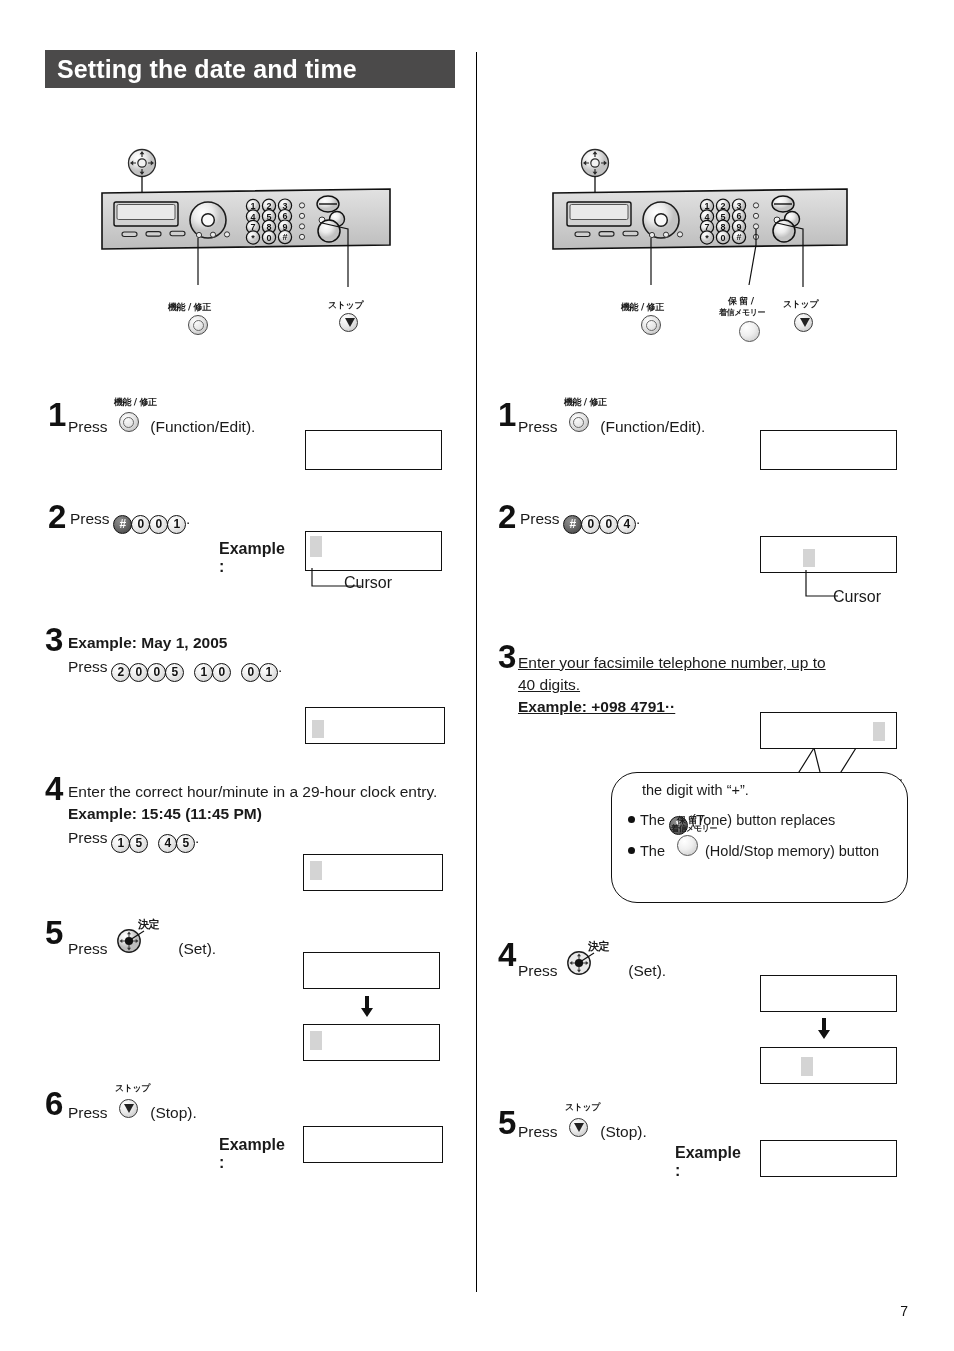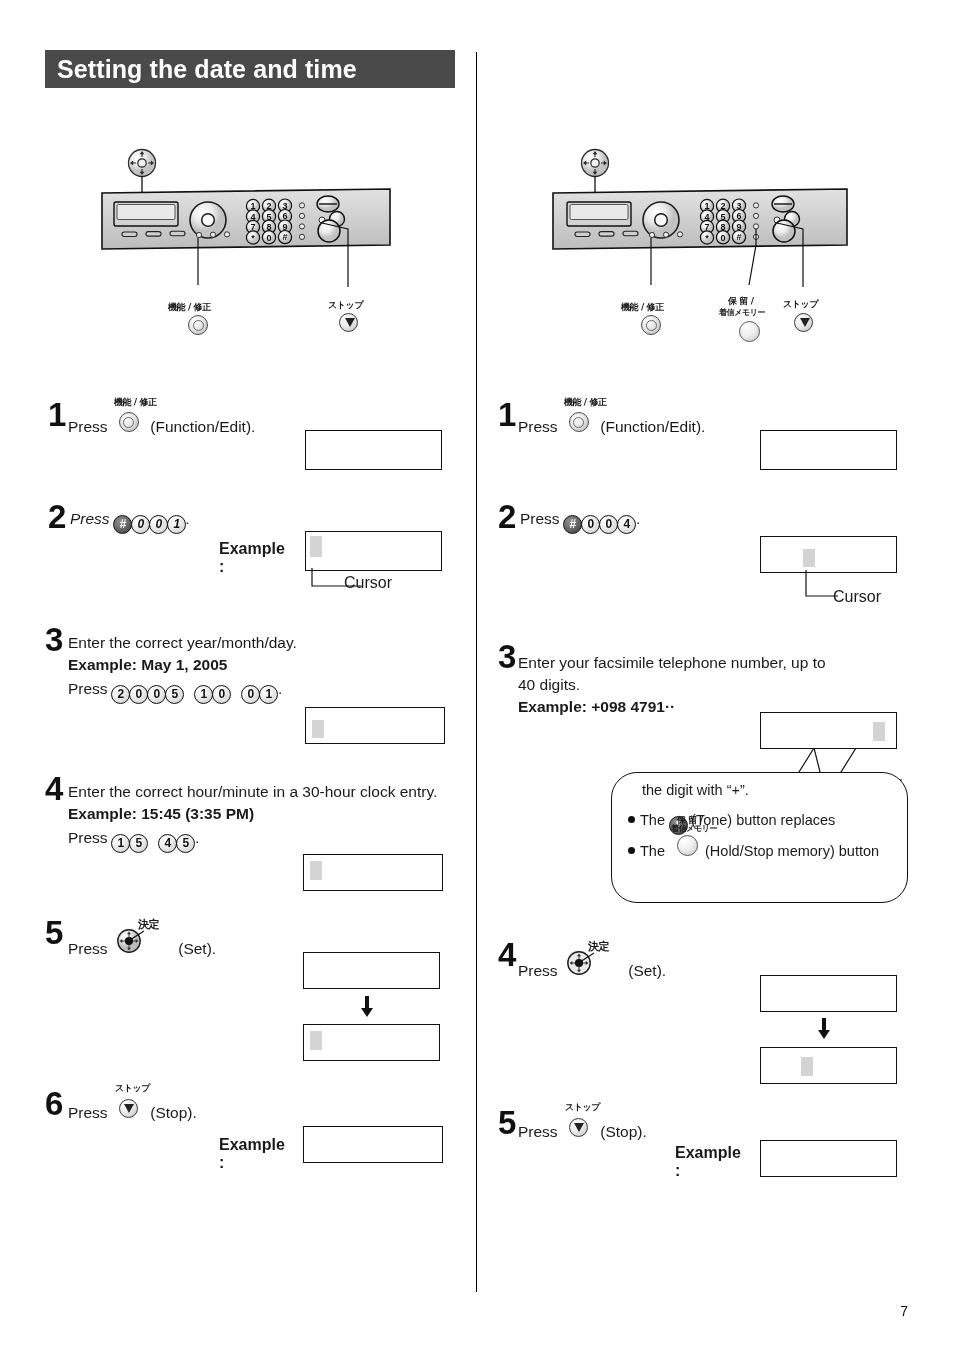--- a/index.html
+++ b/index.html
@@ -263,54 +263,53 @@
           <span class="jp" style="position:absolute; left:2px; top:-14px;">機能 / 修正</span>
           <span class="fnbtn" style="margin-left:7px;"></span>
         </span>
         <span>(Function/Edit).</span>
       </div>
       <div class="lcd" style="left:305px; top:430px; width:137px; height:40px;"></div>
     </div>
 
     <div class="step">
       <div class="step-num" style="left:48px; top:500px;">2</div>
-      <div class="step-body" style="left:70px; top:508px; width:330px;font-style:italic;">
+      <div class="step-body" style="left:70px; top:508px; width:330px;">
         <span>Press</span>
         <span class="key dark">#</span><span class="key">0</span><span class="key">0</span><span class="key">1</span><span>.</span>
       </div>
       <div class="example-lbl" style="left:219px; top:540px;">Example :</div>
       <div class="lcd" style="left:305px; top:531px; width:137px; height:40px;">
         <div class="cur" style="left:4px; top:4px;"></div>
       </div>
       <svg class="cursor-lead" style="left:305px; top:568px;" width="60" height="25">
         <path d="M7 0 L7 18 L56 18" fill="none" stroke="#111" stroke-width="1.2"></path>
       </svg>
       <div class="cursor-lbl" style="left:344px; top:574px;">Cursor</div>
     </div>
 
     <div class="step">
       <div class="step-num" style="left:45px; top:623px;">3</div>
       <div class="step-body" style="left:68px; top:632px; width:350px;">
-        <div>Enter the correct year/month/day.</div>
         <div class="b">Example: May 1, 2005</div>
         <div style="margin-top:2px;">
           <span>Press</span>
           <span class="key">2</span><span class="key">0</span><span class="key">0</span><span class="key">5</span><span class="gap"></span><span class="key">1</span><span class="key">0</span><span class="gap"></span><span class="key">0</span><span class="key">1</span><span>.</span>
         </div>
       </div>
       <div class="lcd" style="left:305px; top:707px; width:140px; height:37px;">
         <div class="cur" style="left:6px; top:12px; height:18px;"></div>
       </div>
     </div>
 
     <div class="step">
       <div class="step-num" style="left:45px; top:772px;">4</div>
       <div class="step-body" style="left:68px; top:781px; width:375px;">
-        <div>Enter the correct hour/minute in a 30-hour clock entry.</div>
-        <div class="b">Example: 15:45 (3:35 PM)</div>
+        <div>Enter the correct hour/minute in a 29-hour clock entry.</div>
+        <div class="b">Example: 15:45 (11:45 PM)</div>
         <div style="margin-top:2px;">
           <span>Press</span>
           <span class="key">1</span><span class="key">5</span><span class="gap"></span><span class="key">4</span><span class="key">5</span><span>.</span>
         </div>
       </div>
       <div class="lcd" style="left:303px; top:854px; width:140px; height:37px;">
         <div class="cur" style="left:6px; top:6px; height:19px;"></div>
       </div>
     </div>
 
@@ -504,21 +503,21 @@
         <div class="cur" style="left:42px; top:12px; height:18px;"></div>
       </div>
       <svg class="cursor-lead" style="left:284px; top:570px;" width="80" height="32">
         <path d="M46 0 L46 26 L78 26" fill="none" stroke="#111" stroke-width="1.2"></path>
       </svg>
       <div class="cursor-lbl" style="left:357px; top:588px;">Cursor</div>
     </div>
 
     <div class="step">
       <div class="step-num" style="left:22px; top:640px;">3</div>
-      <div class="step-body" style="left:42px; top:652px; width:360px;">
+      <div class="step-body" style="left:42px; top:652px; width:360px;text-decoration:underline;">
         <div>Enter your facsimile telephone number, up to</div>
         <div>40 digits.</div>
         <div class="b">Example: +098 4791··</div>
       </div>
       <div class="lcd" style="left:284px; top:712px; width:137px; height:37px;">
         <div class="cur" style="left:112px; top:9px; height:19px;"></div>
       </div>
 
       <svg style="position:absolute; left:284px; top:748px;" width="180" height="46">
         <path d="M54 0 L34 32 L0 32" fill="none" stroke="#111" stroke-width="1.2"></path>

